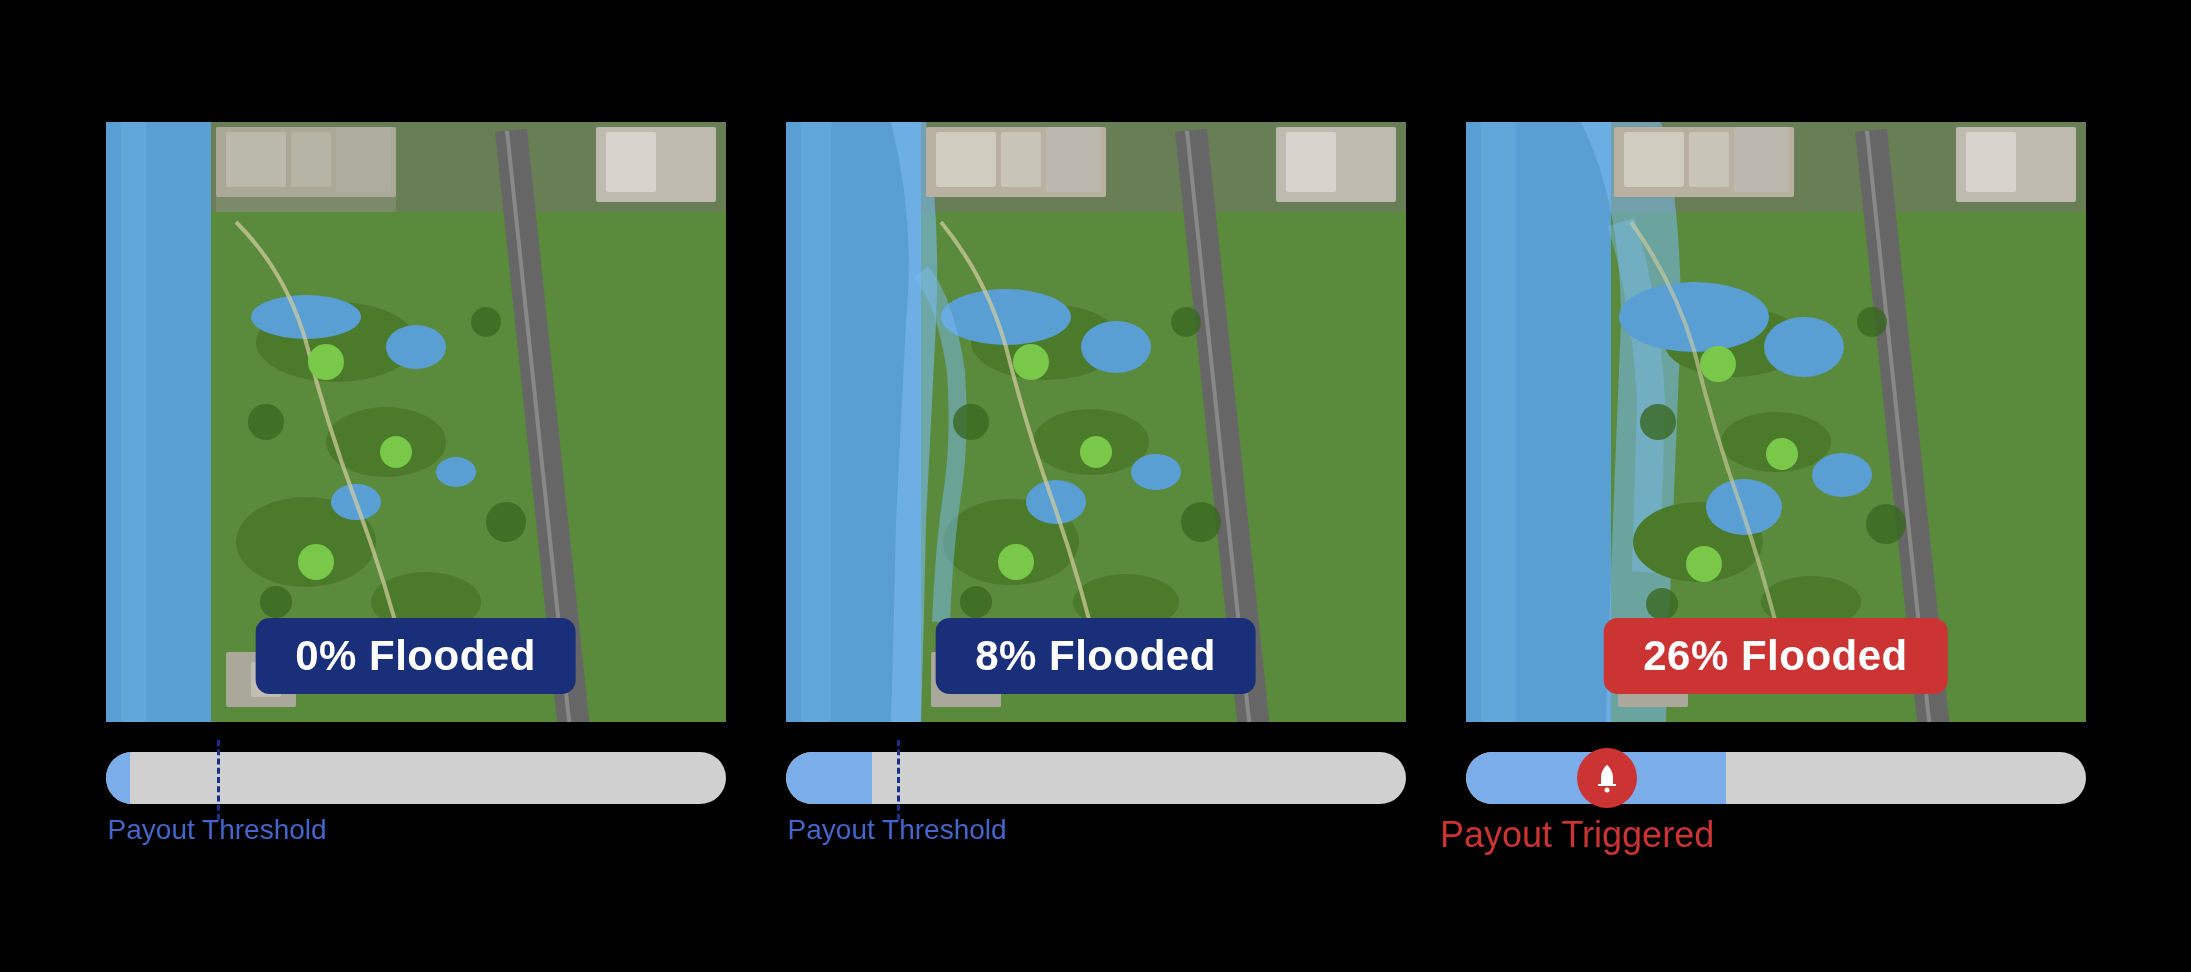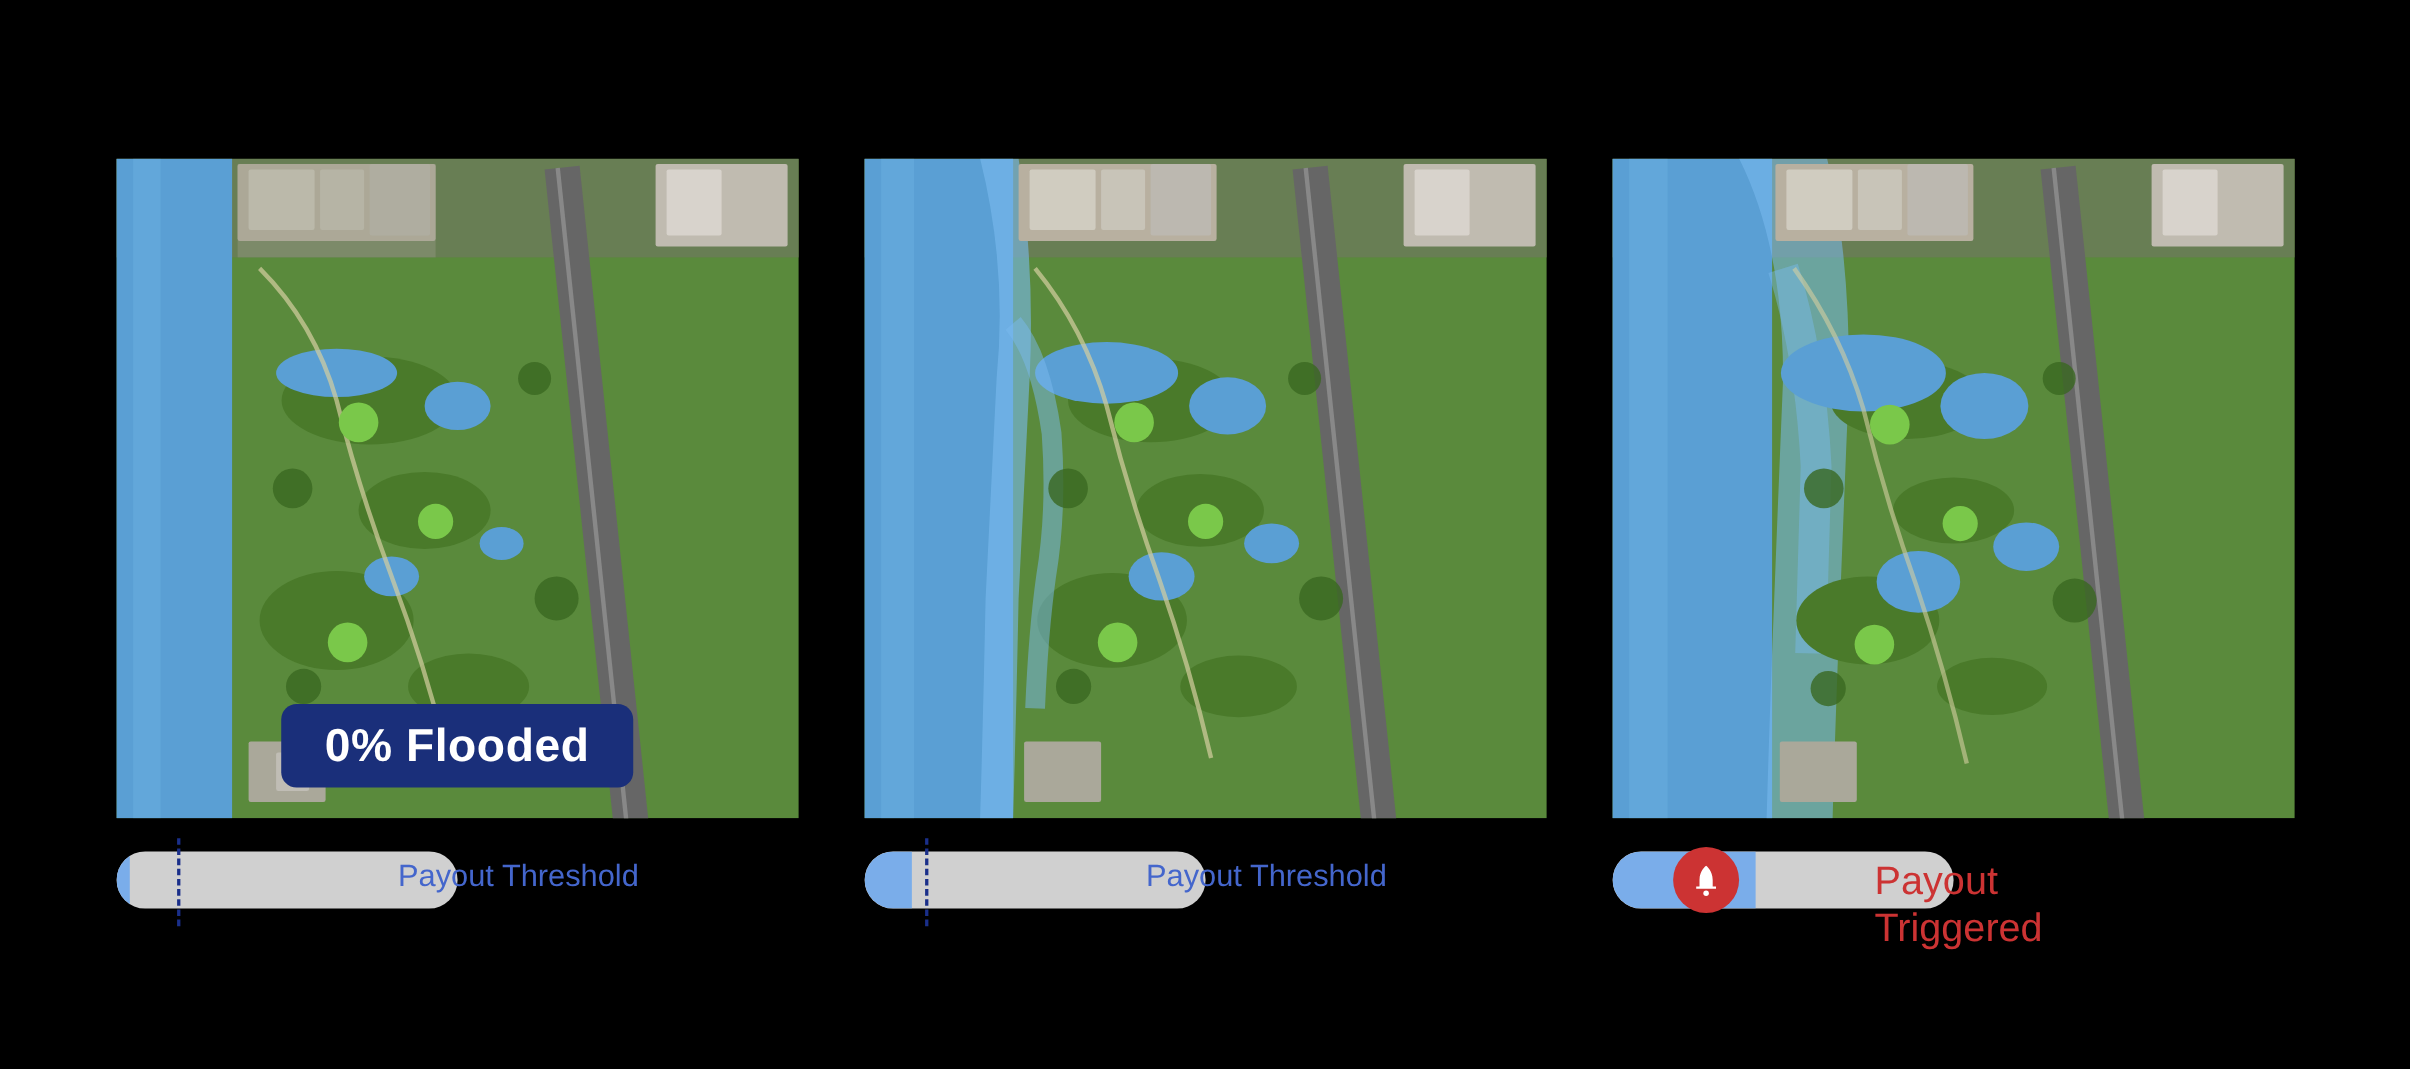--- a/index.html
+++ b/index.html
@@ -58,22 +58,22 @@
 
     .badge-red {
       background: #cc3333;
     }
 
     
     .progress-area {
       width: 620px;
       margin-top: 28px;
       display: flex;
-      flex-direction: row;
-      align-items: flex-start;
+      flex-direction: column;
+      align-items: flex-end;
       position: relative;
     }
 
     .progress-bar-wrapper {
       width: 100%;
       position: relative;
       height: 56px;
       display: flex;
       align-items: center;
     }
@@ -265,20 +265,21 @@
         <circle cx="185" cy="300" r="18" fill="#3a6820" opacity="0.8"></circle>
         <circle cx="400" cy="200" r="15" fill="#3a6820" opacity="0.8"></circle>
         <circle cx="415" cy="400" r="20" fill="#3a6820" opacity="0.8"></circle>
         <circle cx="190" cy="480" r="16" fill="#3a6820" opacity="0.8"></circle>
 
         <circle cx="245" cy="240" r="18" fill="#7ac84a"></circle>
         <circle cx="310" cy="330" r="16" fill="#7ac84a"></circle>
         <circle cx="230" cy="440" r="18" fill="#7ac84a"></circle>
       </svg>
       
+      <div class="flood-badge badge-blue">8% Flooded</div>
     </div>
 
     <div class="progress-area">
       <div class="progress-bar-wrapper">
         <div class="progress-bar-track">
           <div class="progress-bar-fill" style="width: 14%;"></div>
         </div>
 
         <div class="threshold-line-container" style="left: 18%;">
           <div class="threshold-line"></div>
@@ -335,20 +336,21 @@
         <circle cx="192" cy="300" r="18" fill="#3a6820" opacity="0.8"></circle>
         <circle cx="406" cy="200" r="15" fill="#3a6820" opacity="0.8"></circle>
         <circle cx="420" cy="402" r="20" fill="#3a6820" opacity="0.8"></circle>
         <circle cx="196" cy="482" r="16" fill="#3a6820" opacity="0.8"></circle>
 
         <circle cx="252" cy="242" r="18" fill="#7ac84a"></circle>
         <circle cx="316" cy="332" r="16" fill="#7ac84a"></circle>
         <circle cx="238" cy="442" r="18" fill="#7ac84a"></circle>
       </svg>
       
+      <div class="flood-badge badge-red">26% Flooded</div>
     </div>
 
     <div class="progress-area">
       <div class="progress-bar-wrapper">
         <div class="progress-bar-track">
           <div class="progress-bar-fill" style="width: 42%;"></div>
         </div>
 
         <div class="bell-icon-container" style="left: 18%; position: absolute;">
           <div class="bell-circle">

